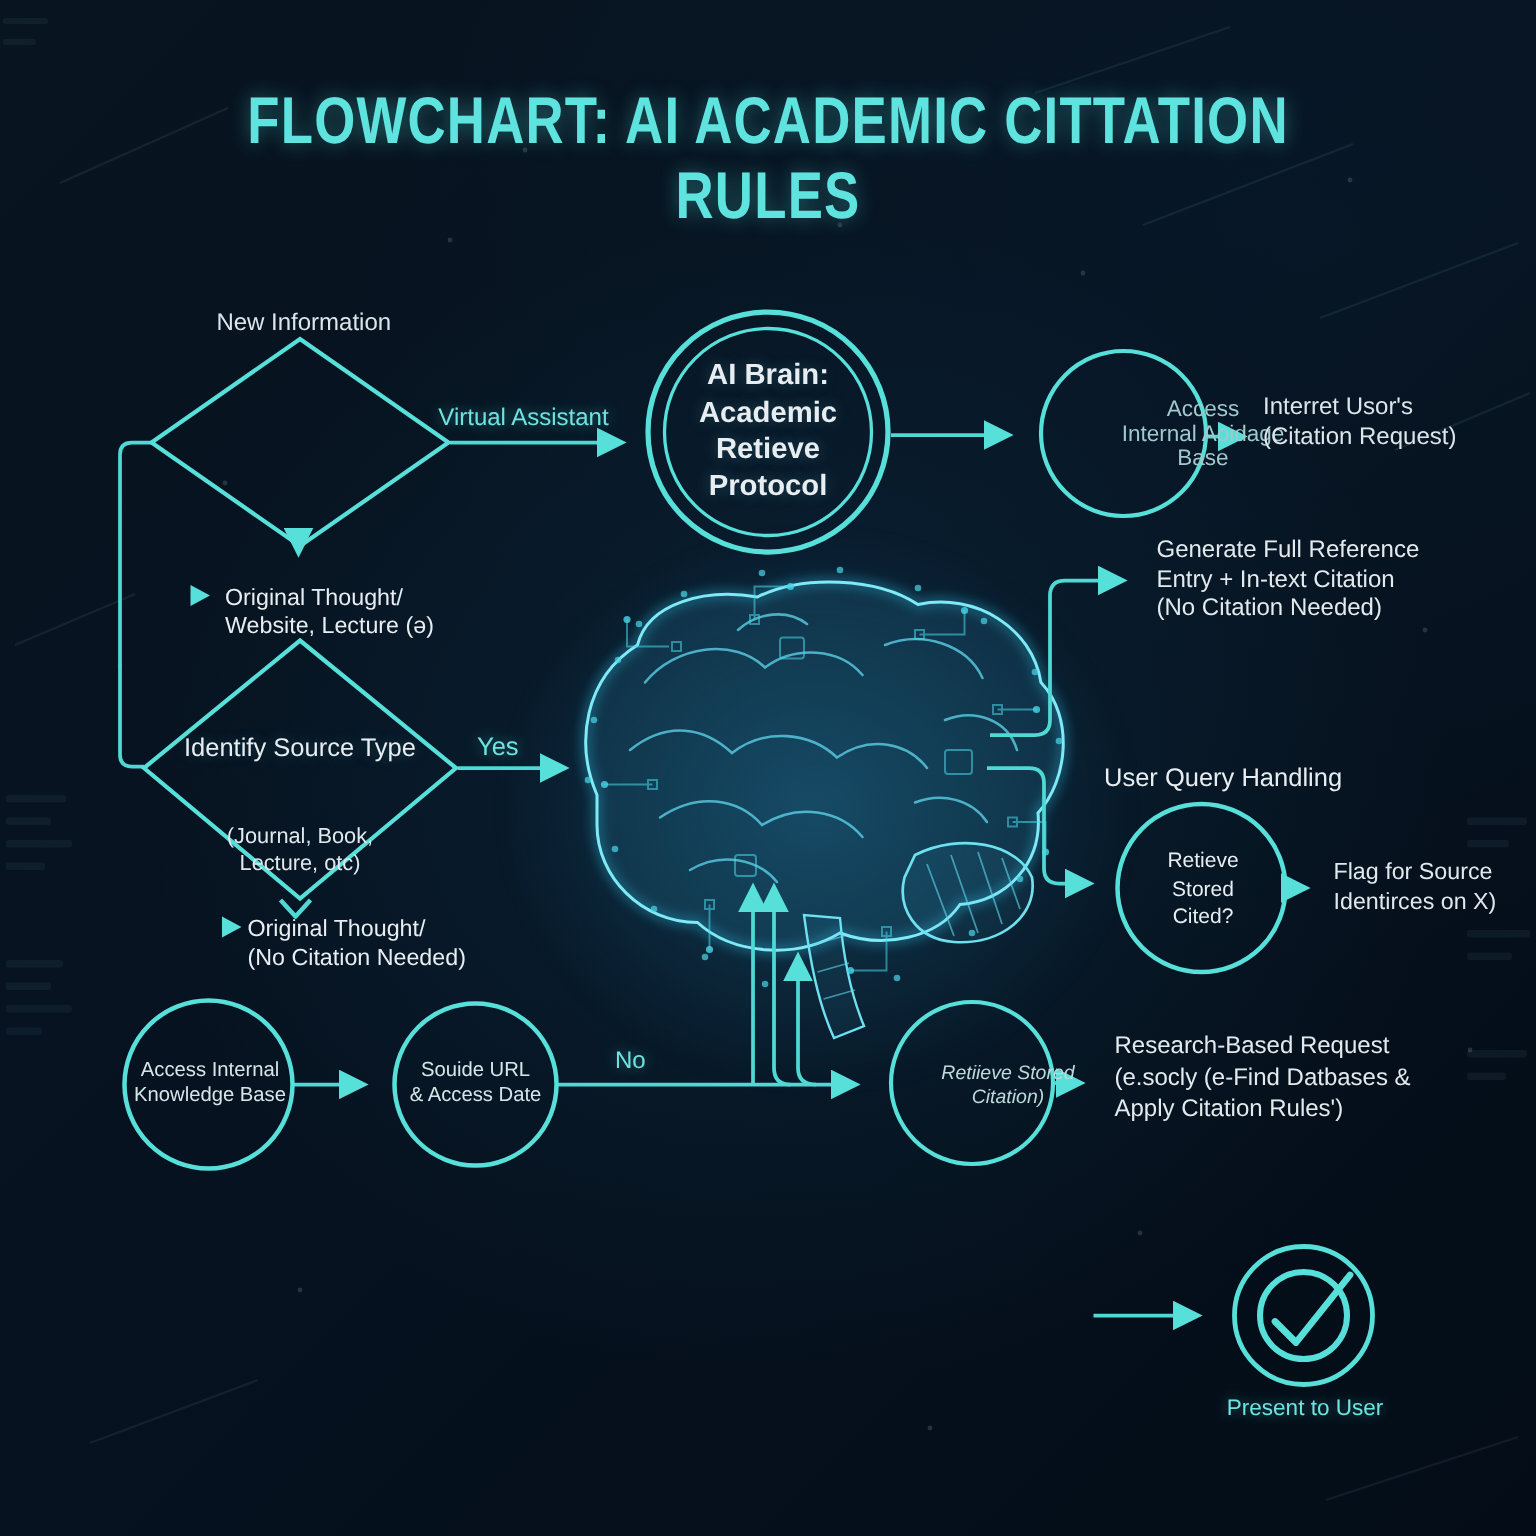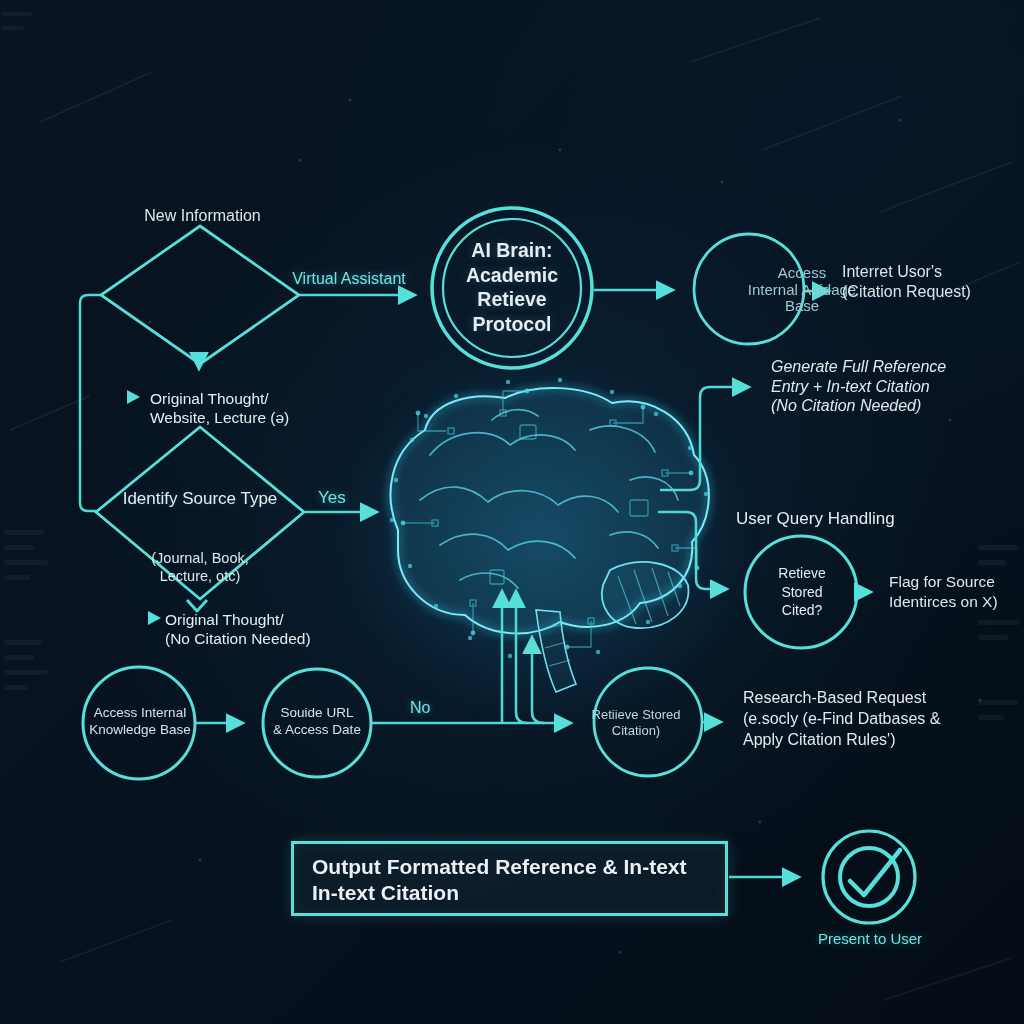--- a/index.html
+++ b/index.html
@@ -226,20 +226,21 @@
       <circle cx="801" cy="592" r="56" stroke-width="3"></circle>
     </g>
 
     <g fill="none" stroke="#57dfda">
       <circle cx="869" cy="877" r="46" stroke-width="3.2"></circle>
       <circle cx="869" cy="877" r="29" stroke-width="4"></circle>
       <path d="M850 881 L864 895 L900 850" stroke-width="4.5" stroke-linecap="round" stroke-linejoin="round"></path>
     </g>
   </svg>
 
+  <div id="title" class="lbl"><span>FLOWCHART: AI ACADEMIC CITTATION RULES</span></div>
 
   <div class="lbl center" style="left:110px;top:207px;width:185px;font-size:16px;color:#dce6ea;">New Information</div>
 
 
   <div class="lbl center cyan" style="left:288px;top:270px;width:122px;font-size:16px;">Virtual Assistant</div>
 
   <div class="lbl center glowsoft" style="left:430px;top:238px;width:164px;font-size:19.5px;font-weight:bold;line-height:24.5px;">AI Brain:
 Academic
 Retieve
 Protocol</div>
@@ -247,21 +248,21 @@
   <div class="lbl center muted" style="left:696px;top:265px;width:116px;font-size:15px;line-height:16.5px;margin-left:48px;">Access
 Internal Aoidage
 Base</div>
 
   <div class="lbl" style="left:842px;top:262px;width:170px;font-size:16px;line-height:20px;color:#dce5e9;">Interret Usor's
 (Citation Request)</div>
 
   <div class="lbl" style="left:150px;top:389px;width:185px;font-size:15.5px;line-height:19px;">Original Thought/
 Website, Lecture (ə)</div>
 
-  <div class="lbl" style="left:771px;top:357px;width:245px;font-size:16px;line-height:19.5px;color:#e3eaee;font-style:italic;">Generate Full Reference
+  <div class="lbl" style="left:771px;top:357px;width:245px;font-size:16px;line-height:19.5px;color:#e3eaee;">Generate Full Reference
 Entry + In-text Citation
 (No Citation Needed)</div>
 
   <div class="lbl center glowsoft" style="left:112px;top:489px;width:176px;font-size:17px;">Identify Source Type</div>
 
   <div class="lbl center" style="left:122px;top:517px;width:156px;font-size:14.5px;line-height:18px;color:#dfe8ec;margin-top:32px;">(Journal, Book,
 Lecture, otc)</div>
 
   <div class="lbl cyan" style="left:318px;top:488px;width:60px;font-size:17px;">Yes</div>
 
@@ -278,27 +279,23 @@
 Identirces on X)</div>
 
   <div class="lbl center" style="left:88px;top:705px;width:104px;font-size:13.5px;line-height:16.5px;color:#d5e6e8;">Access Internal
 Knowledge Base</div>
 
   <div class="lbl center" style="left:265px;top:705px;width:104px;font-size:13.5px;line-height:16.5px;color:#d5e6e8;">Souide URL
 &amp; Access Date</div>
 
   <div class="lbl cyan" style="left:410px;top:699px;width:50px;font-size:16px;">No</div>
 
-  <div class="lbl center" style="left:584px;top:707px;width:104px;font-size:13px;line-height:16px;color:#bcd9db;">Retiieve Stored
+  <div class="lbl center" style="left:620px;top:707px;width:104px;font-size:13px;line-height:16px;color:#bcd9db;font-style:italic;">Retiieve Stored
 Citation)</div>
 
   <div class="lbl" style="left:743px;top:687px;width:265px;font-size:16px;line-height:21px;color:#e3eaee;">Research-Based Request
 (e.socly (e-Find Datbases &amp;
 Apply Citation Rules')</div>
 
-  <div id="output-box">
-    <div class="txt">Output Formatted Reference &amp; In-text
-In-text Citation</div>
-  </div>
 
   <div class="lbl center cyan" style="left:806px;top:930px;width:128px;font-size:15px;">Present to User</div>
 
 </div>
 
 </body></html>

